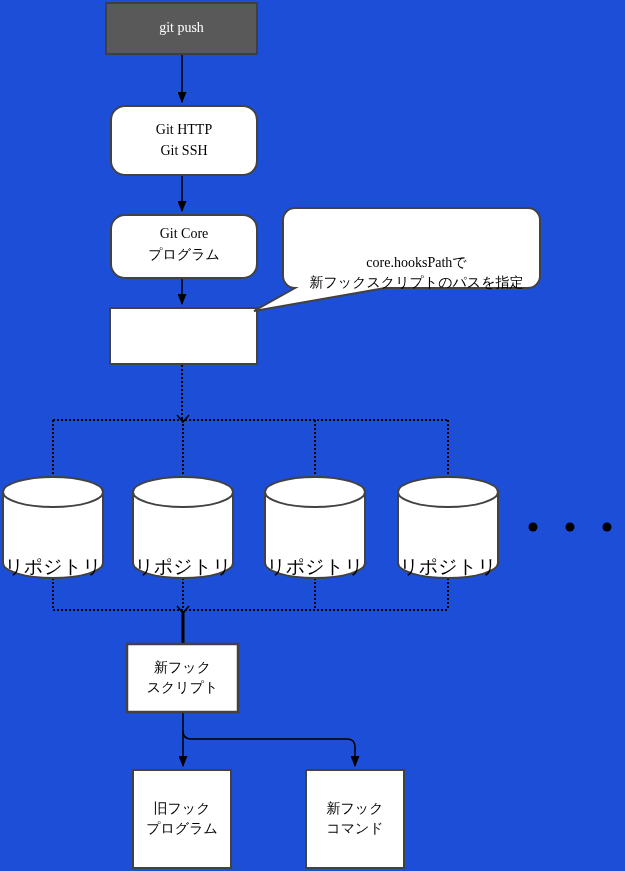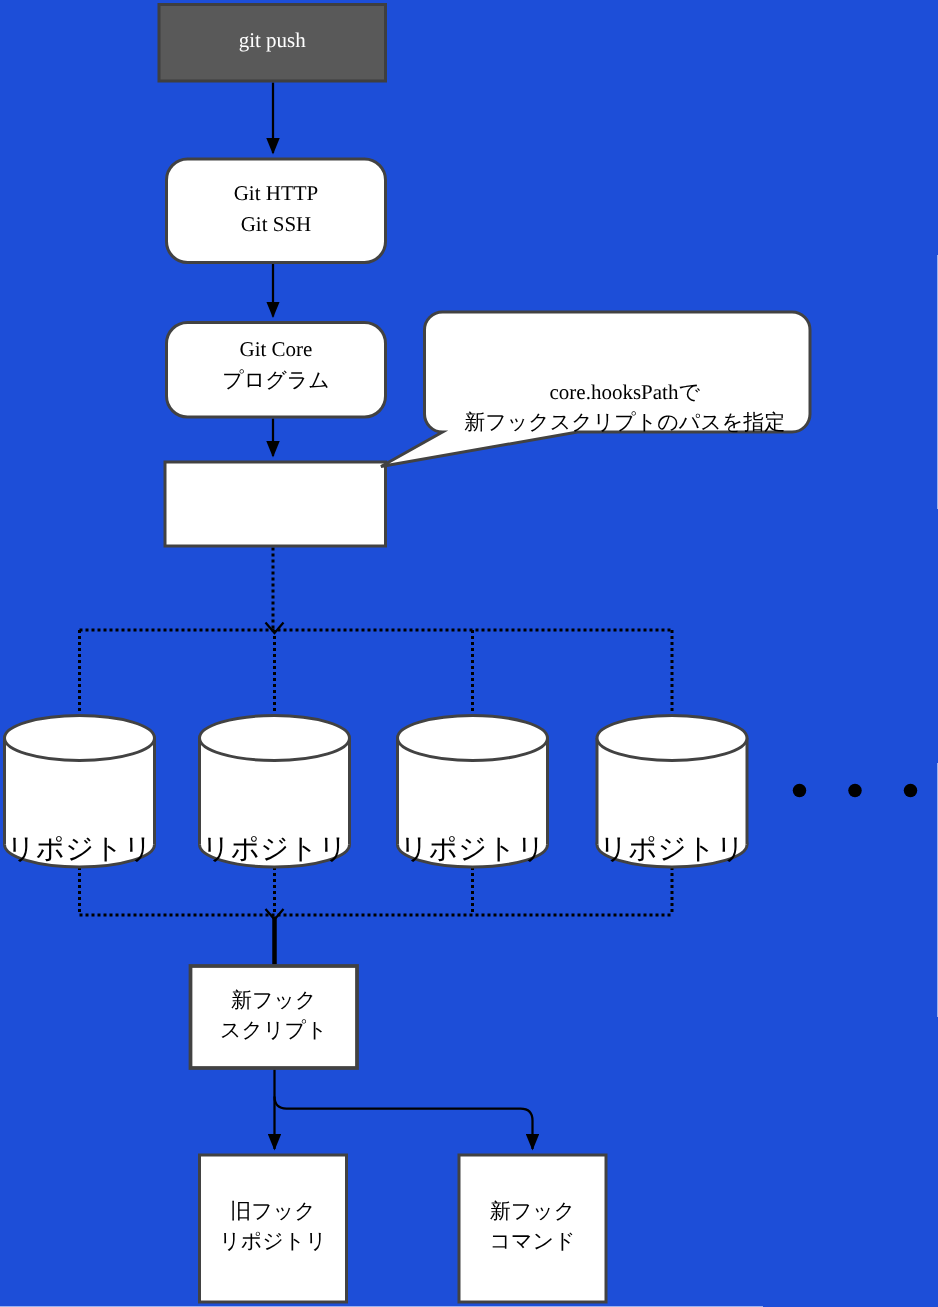--- a/index.html
+++ b/index.html
@@ -133,18 +133,18 @@
 
   <div class="label small" style="left:3px; top:477px; width:100px; height:101px;">リポジトリ</div>
   <div class="label small" style="left:133px; top:477px; width:100px; height:101px;">リポジトリ</div>
   <div class="label small" style="left:265px; top:477px; width:100px; height:101px;">リポジトリ</div>
   <div class="label small" style="left:398px; top:477px; width:100px; height:101px;">リポジトリ</div>
 
   <div class="label" style="left:126px; top:643px; width:113px; height:70px;">新フック
 スクリプト</div>
 
   <div class="label" style="left:132px; top:769px; width:100px; height:100px;">旧フック
-リポジトリ</div>
+プログラム</div>
 
   <div class="label" style="left:305px; top:769px; width:100px; height:100px;">新フック
 コマンド</div>
 
 </div>
 
 </body></html>

